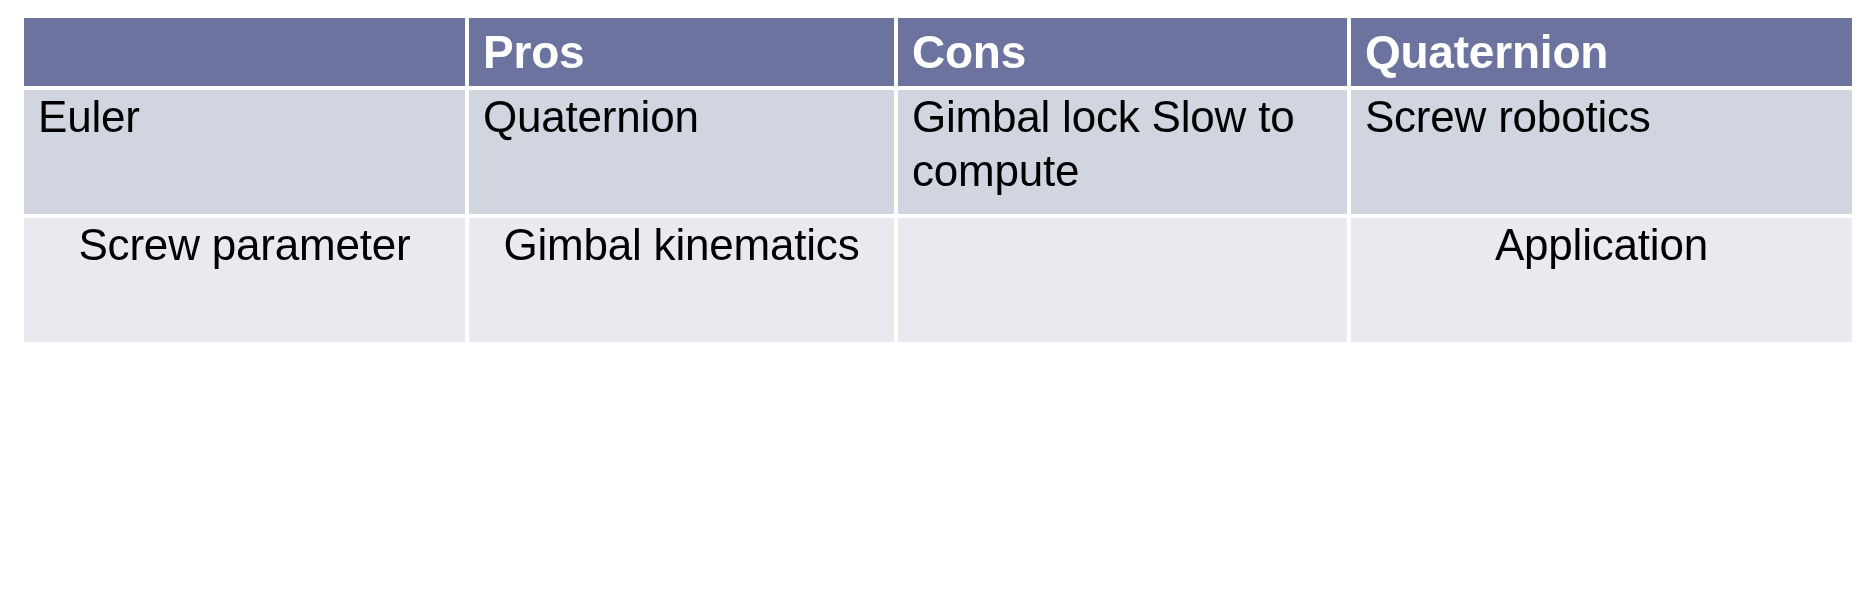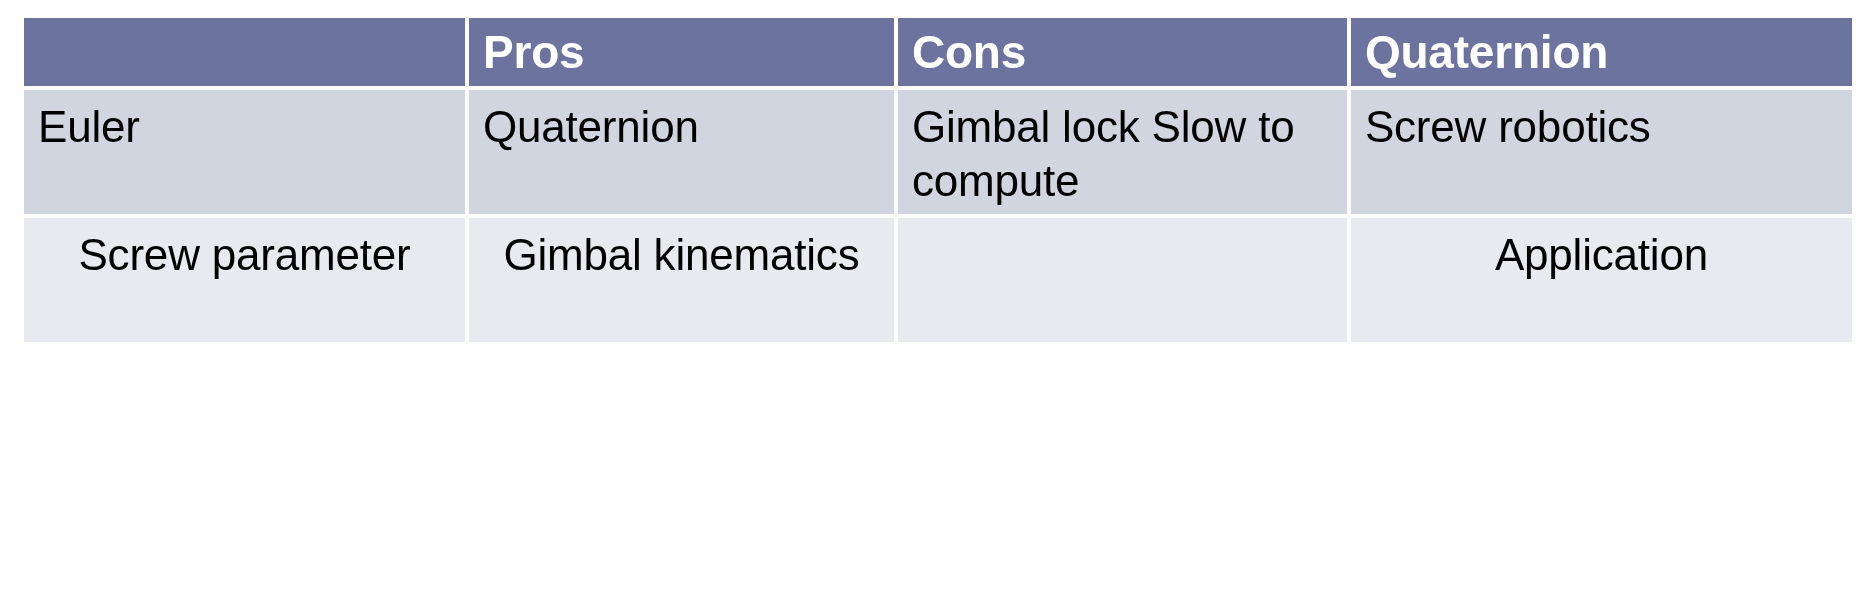--- a/index.html
+++ b/index.html
@@ -67,21 +67,21 @@
 
   
   .row-shade-a td { background: #d1d5df; }
   .row-shade-b td { background: #e9e9f0; text-align: center; }
 
   .comparison-table tbody tr.row-shade-a td { height: 124px; }
   .comparison-table tbody tr.row-shade-b td { height: 124px; }
 
   .cell-text {
     display: block;
-    padding-top: 10px;
+    padding-top: 0;
   }
 
   .cell-empty {
     display: block;
     min-height: 1px;
   }
 </style>
 </head>
 <body>
 

